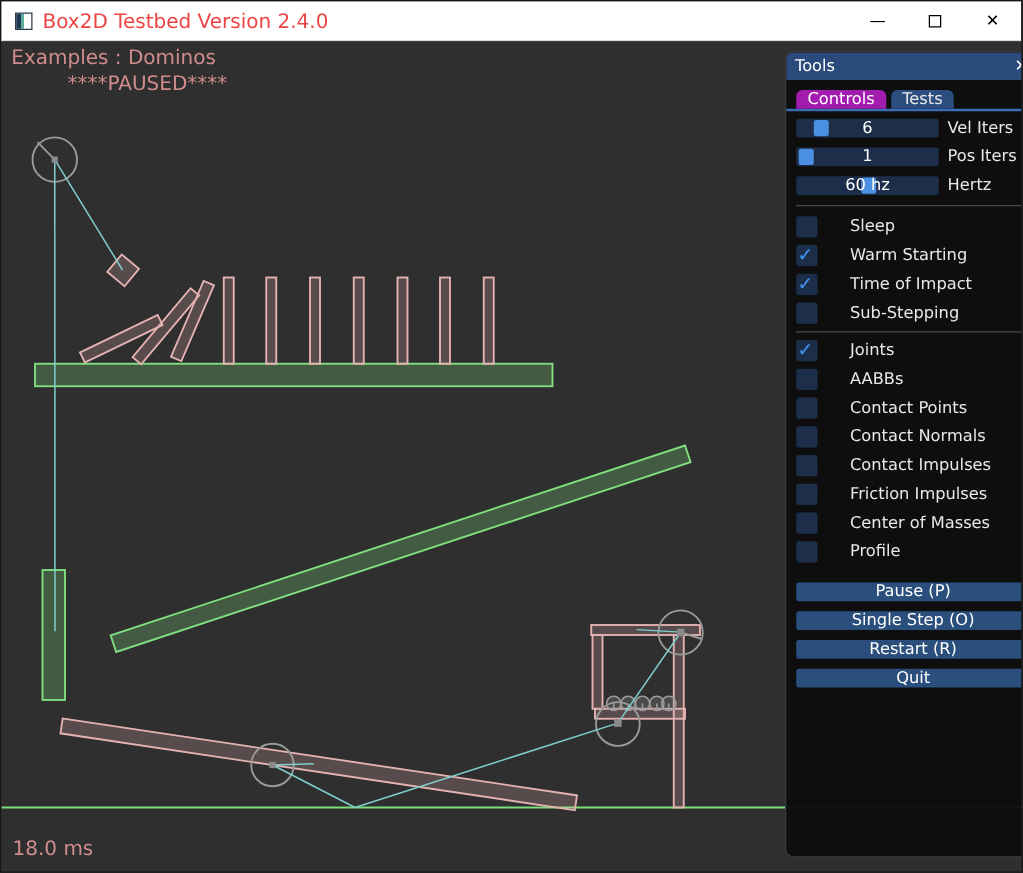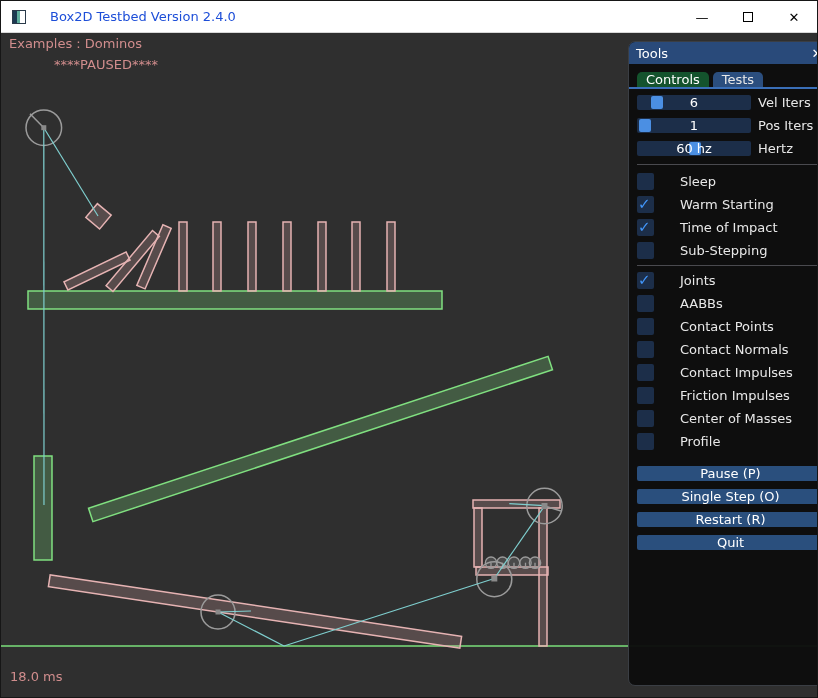--- a/index.html
+++ b/index.html
@@ -1,39 +1,39 @@
 <!DOCTYPE html>
 <html><head>
 <meta charset="utf-8">
 <style>
   html,body{margin:0;padding:0;background:#1a1a1a;}
   *{box-sizing:border-box;font-family:"DejaVu Sans",sans-serif;}
   .window{position:relative;width:818px;height:698px;background:#2f2f2f;border:1px solid #161616;overflow:hidden;}
   
   .titlebar{position:absolute;left:0;top:0;width:100%;height:32px;background:#ffffff;display:flex;align-items:center;border-bottom:1px solid #d8d8d8;}
   .app-icon{width:14px;height:14px;margin-left:11px;border:1px solid #2a3a4a;background:linear-gradient(90deg,#1d3a52 0 30%,#5fae9d 30% 55%,#ffffff 55% 100%);}
-  .titlebar-text{margin-left:24px;font-size:13px;color:#1d4ed8;}
+  .titlebar-text{margin-left:8px;font-size:16px;color:#ef4444;}
   .win-controls{position:absolute;right:0;top:0;height:32px;display:flex;}
   .win-btn{width:46px;height:32px;display:flex;align-items:center;justify-content:center;color:#000;font-size:13px;}
   .maxi-glyph{width:10px;height:10px;border:1px solid #000;}
   
   .canvas{position:absolute;left:0;top:32px;width:818px;height:666px;background:#2f2f2f;}
-  .overlay-text{position:absolute;font-size:13px;color:#d18d8d;white-space:pre;}
+  .overlay-text{position:absolute;font-size:16px;color:#d18d8d;white-space:pre;}
   .ex-label{left:8px;top:3px;}
   .paused-label{left:8px;top:24px;margin-left:45px;}
   .ms-label{left:9px;top:636px;}
   
   .tools{position:absolute;left:627px;top:40px;width:205px;height:645px;background:rgba(13,13,13,0.96);border:1px solid #3a3e44;border-radius:7px;overflow:hidden;color:#e8e8e8;font-size:13px;}
   .tools-titlebar{height:22px;background:#294a7a;display:flex;align-items:center;padding:0 7px;}
   .tools-title{flex:1;font-size:13px;color:#fff;}
   .tools-close{width:16px;height:16px;display:flex;align-items:center;justify-content:center;color:#fff;font-size:13px;}
   .tools-body{padding:0 8px;}
   .tabbar{margin-top:8px;display:flex;gap:4px;}
   .tab{padding:1px 9px 2px 9px;border-radius:5px 5px 0 0;height:15px;line-height:14px;}
-  .tab.active{background:#14532d;color:#fff;}
+  .tab.active{background:#a21caf;color:#fff;}
   .tab.inactive{background:#2b4e7e;color:#e8e8e8;}
   .tab-underline{height:2px;background:#3a6fb8;margin:0 -8px;}
   .slider-block{margin-top:6px;}
   .slider-row{position:relative;height:15px;margin-bottom:8px;}
   .slider-track{position:absolute;left:0;top:0;width:114px;height:15px;background:#1c2e49;border-radius:2px;}
   .slider-grab{position:absolute;top:1px;width:12px;height:13px;background:#4b8fe3;border-radius:2px;}
   .slider-value{position:absolute;left:0;top:0;width:114px;height:15px;text-align:center;line-height:15px;color:#fff;}
   .slider-label{position:absolute;left:121px;top:0;line-height:15px;}
   .separator{height:1px;background:#4a4a4f;margin:4px 0 8px 0;}
   .check-row{display:flex;align-items:center;height:17px;margin-bottom:6px;gap:19px;}

